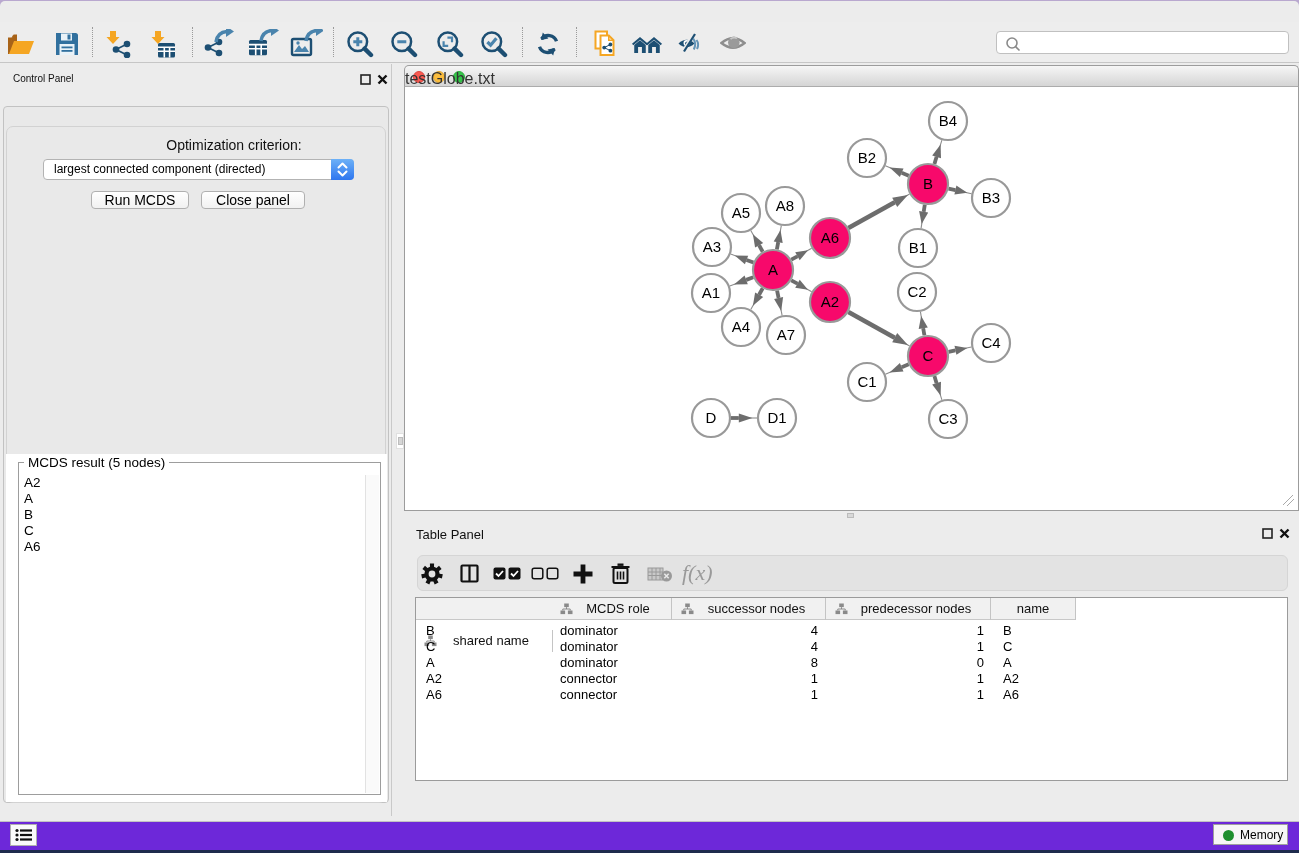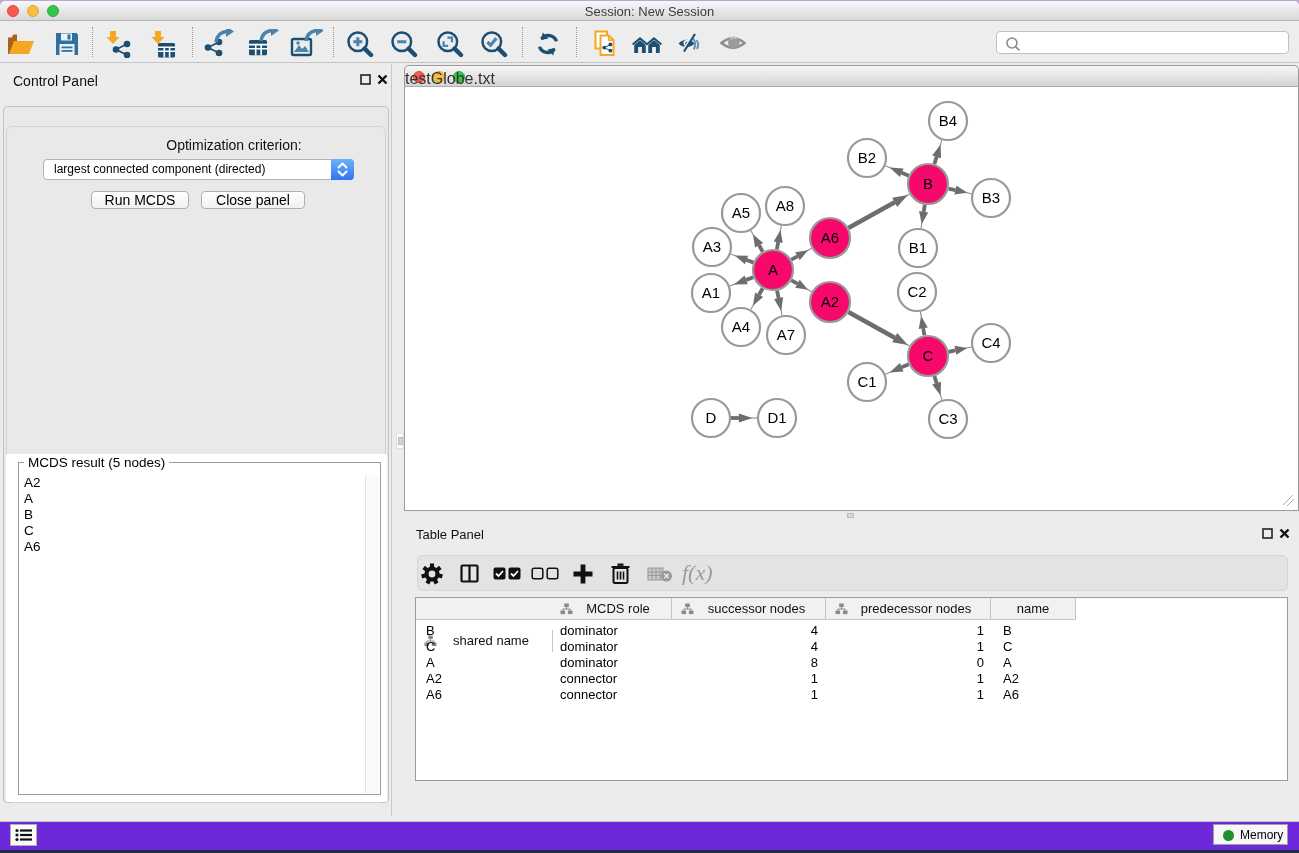--- a/index.html
+++ b/index.html
@@ -9,21 +9,21 @@
 #titlebar { position:absolute; left:0; top:0; width:1299px; height:20px; background:linear-gradient(#f7f7f7,#d8d8d8); border-bottom:1px solid #b7b7b7; border-radius:5px 5px 0 0; }
 #titlebar .t { position:absolute; left:0; right:0; top:3px; text-align:center; font-size:13px; color:#3c3c3c; }
 .tl { position:absolute; top:4px; width:12px; height:12px; border-radius:50%; }
 
 #toolbar { position:absolute; left:0; top:21px; width:1299px; height:41px; background:#ededed; border-bottom:1px solid #c6c6c6; }
 .tsep { position:absolute; top:5px; height:30px; width:0; border-left:1px dotted #9a9a9a; }
 .ticon { position:absolute; top:7px; }
 #searchbox { position:absolute; left:996px; top:9px; width:293px; height:23px; background:#fff; border:1px solid #c0c0c0; border-radius:4px; }
 
 #cpanel { position:absolute; left:0; top:63px; width:392px; height:752px; background:#ececec; border-right:1px solid #c9c9c9; }
-#cpanel .hdr { position:absolute; left:13px; top:9px; font-size:14px; color:#111; }
+#cpanel .hdr { position:absolute; left:13px; top:9px; font-size:10px; color:#111; }
 .paneico { position:absolute; top:10px; width:11px; height:11px; }
 #tabpane { position:absolute; left:3px; top:42px; width:386px; height:697px; border:1px solid #c2c2c2; border-radius:4px; background:#e9e9e9; }
 .tabrow { position:absolute; left:77px; top:29px; height:24px; display:flex; z-index:5; }
 .tab { height:24px; line-height:23px; font-size:14.5px; color:#1a1a1a; background:linear-gradient(#ffffff,#f2f2f2); border:1px solid #b5b5b5; border-left:none; text-align:center; }
 .tab.first { border-left:1px solid #b5b5b5; border-radius:5px 0 0 5px; }
 .tab.sel { background:linear-gradient(#6faef5,#3177ee); color:#fff; border-color:#3e7fd8; border-radius:0 5px 5px 0; }
 #innerpane { position:absolute; left:6px; top:62px; width:380px; height:677px; border:1px solid #d2d2d2; border-radius:7px; }
 #optlabel { position:absolute; left:0; top:73px; width:468px; text-align:center; font-size:14px; color:#111; }
 #combo { position:absolute; left:43px; top:95px; width:311px; height:21px; background:#fff; border:1px solid #b3b3b3; border-radius:4px; }
 #combo .txt { position:absolute; left:10px; top:2px; font-size:12px; color:#000; }
@@ -61,26 +61,20 @@
 
 #statusbar { position:absolute; left:0; top:820px; width:1299px; height:47px; background:#6d28d9; border-top:1px solid #c2c2c2; }
 #listbtn { position:absolute; left:10px; top:2px; width:27px; height:22px; background:#fafafa; border:1px solid #b0b0b0; }
 #membtn { position:absolute; right:11px; top:2px; width:75px; height:21px; background:#f6f6f6; border:1px solid #9f9f9f; font-size:12px; color:#000; }
 #membtn .dot { position:absolute; left:9px; top:5px; width:11px; height:11px; border-radius:50%; background:#1e8f2e; }
 #membtn .t { position:absolute; left:26px; top:3px; }
 svg { display:block; }
 </style></head><body>
 <div id="desktop-top"></div>
 <div id="appwin">
-<div id="titlebar">
-  <div class="tl" style="left:7px; background:#f95950; border:0.5px solid #dd4741;"></div>
-  <div class="tl" style="left:27px; background:#fbbd3e; border:0.5px solid #e0a631;"></div>
-  <div class="tl" style="left:47px; background:#34c648; border:0.5px solid #2cab3e;"></div>
-  <div class="t">Session: New Session</div>
-</div>
 <div id="toolbar">
   <div class="tsep" style="left:92px"></div>
       <div class="tsep" style="left:192px"></div>
       <div class="tsep" style="left:333px"></div>
       <div class="tsep" style="left:522px"></div>
       <div class="tsep" style="left:576px"></div>
 <svg class="ticon" style="left:5px; top:9px" width="32" height="26" viewBox="0 0 32 26">
         <path d="M3 7 L3 23 L12 23 L12 4 L8.5 4 L7 7 Z" fill="#a86318"></path>
 <path d="M4 23 L9 10 L29 10 L24 23 Z" fill="#f5a623"></path>
 <path d="M3 7 L7 7 L8.5 4 L12 4" fill="none" stroke="#a86318"></path>

